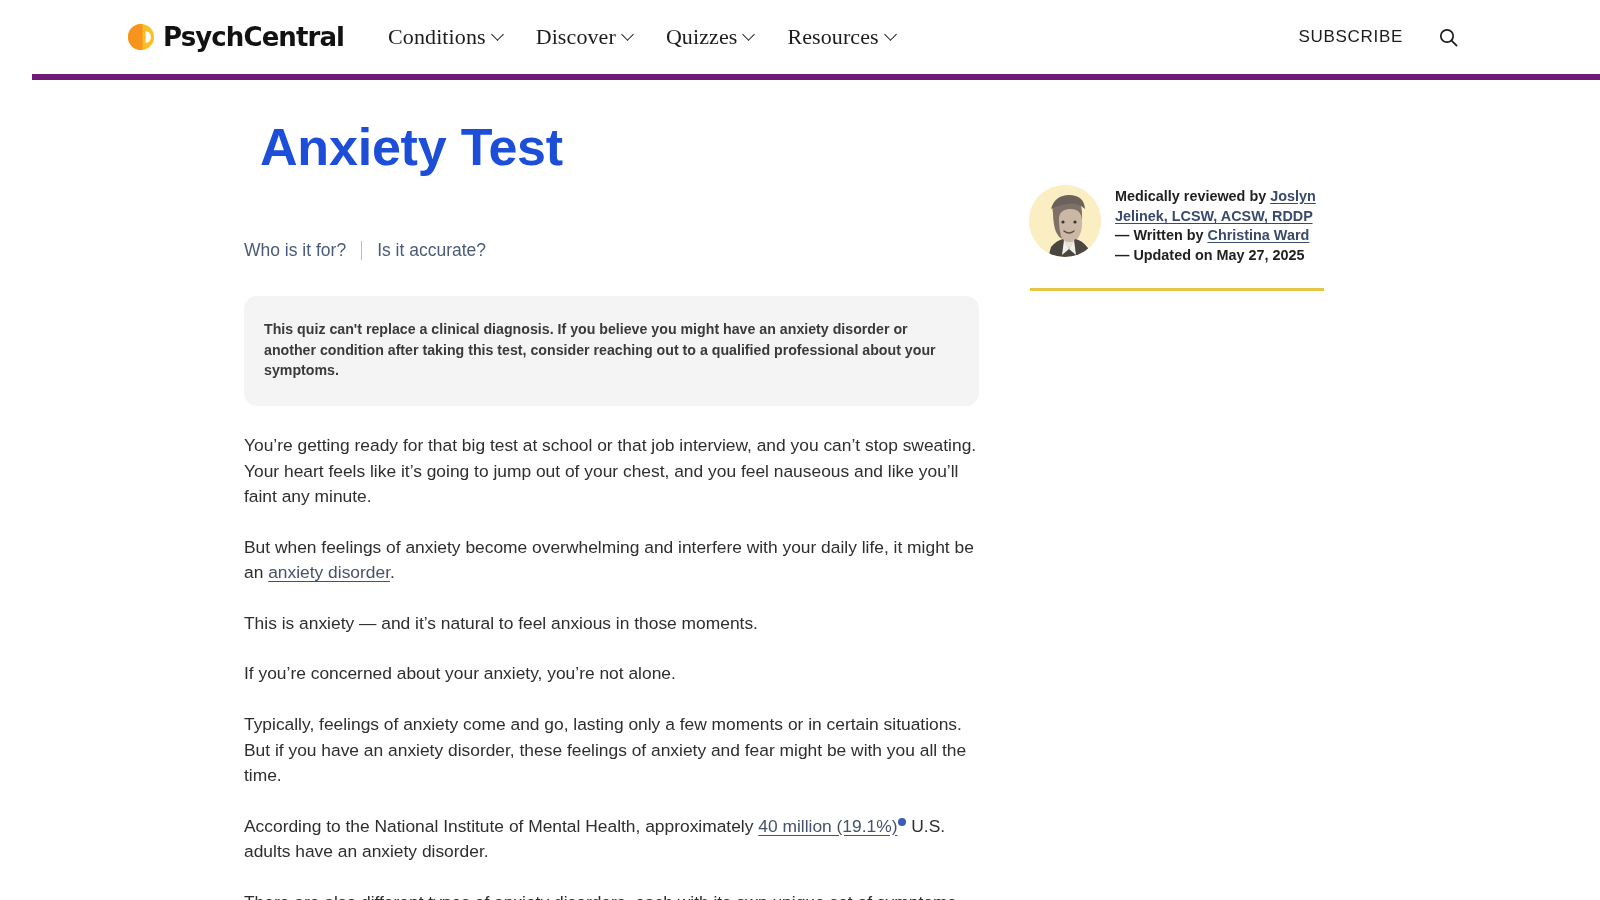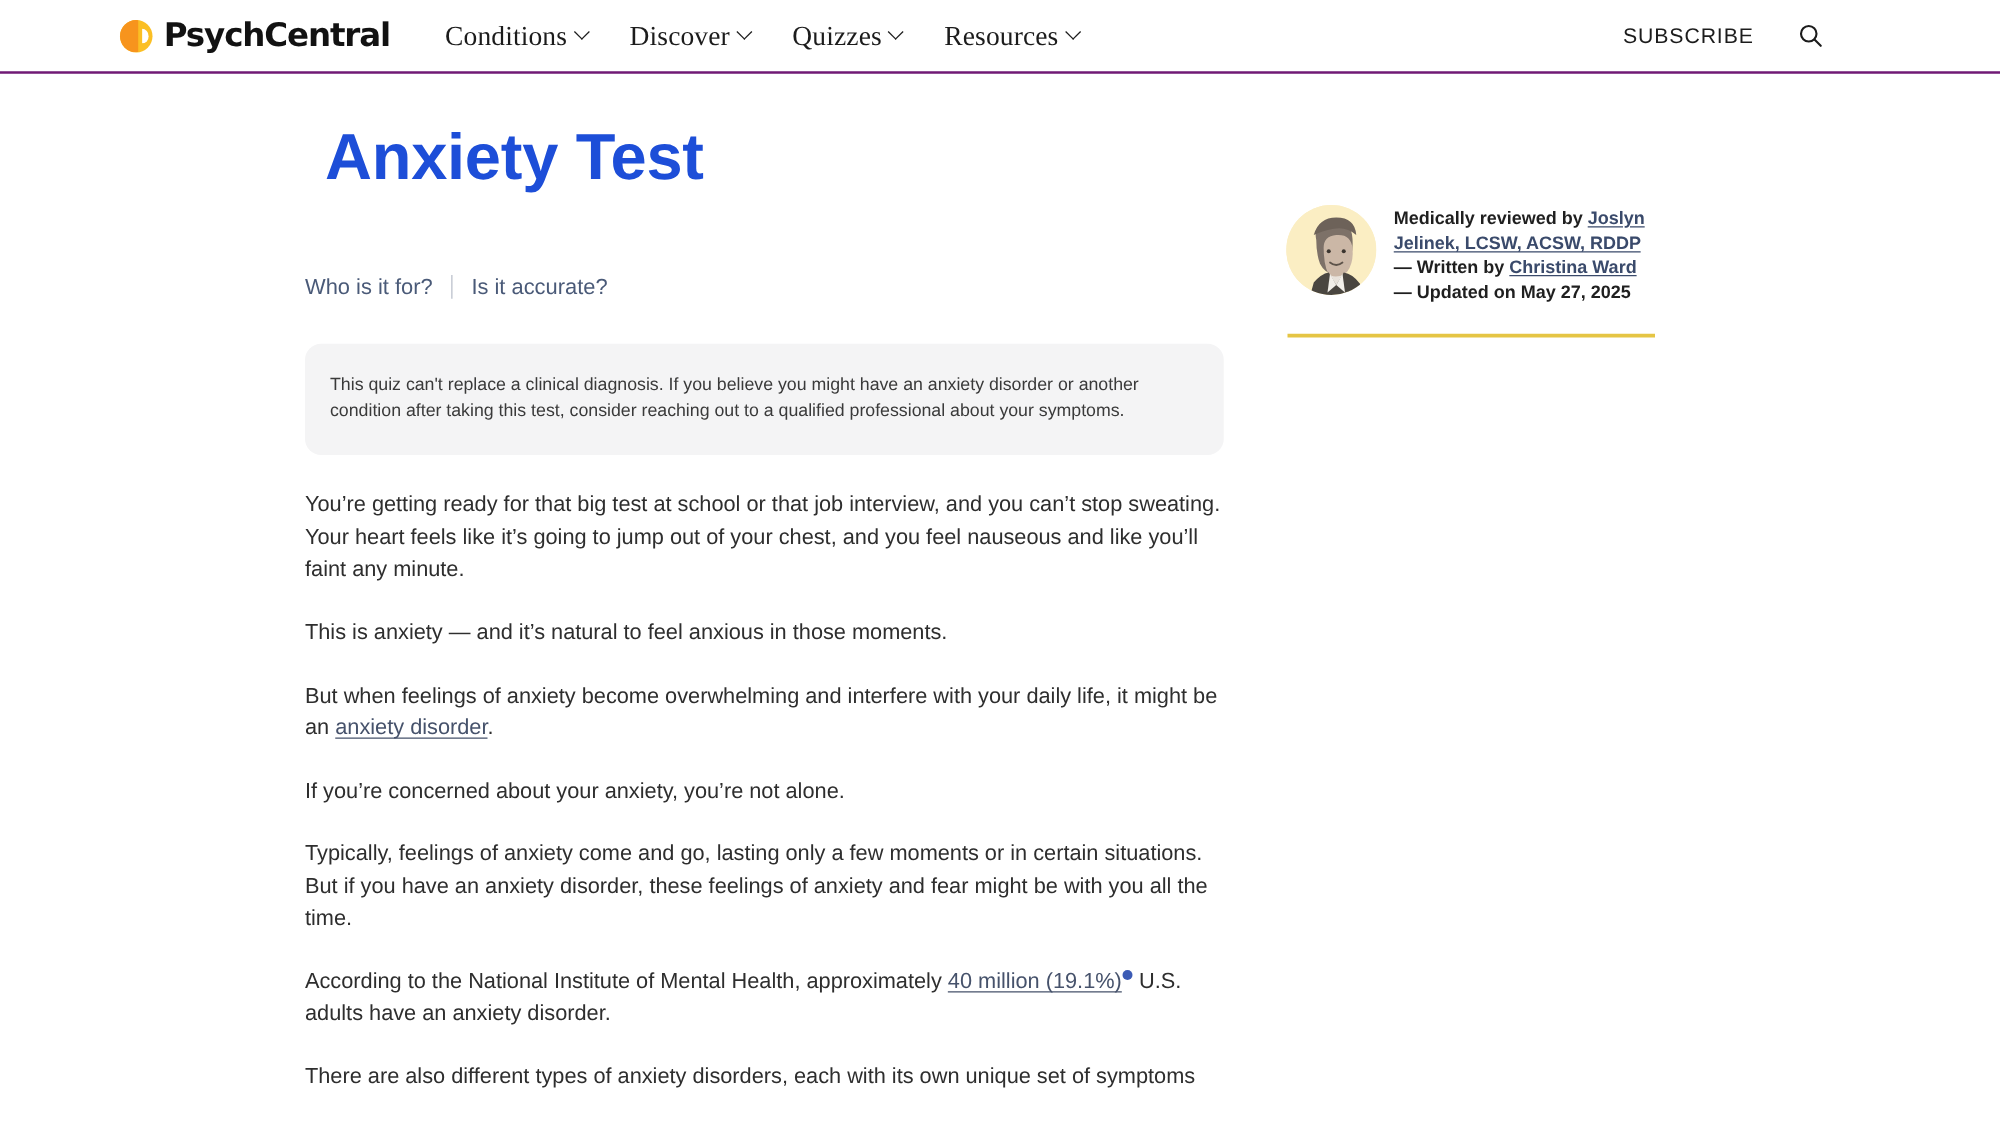--- a/index.html
+++ b/index.html
@@ -11,25 +11,26 @@
   }
   body {
     font-family: "Liberation Sans", sans-serif;
     color: #2b2b2b;
     -webkit-font-smoothing: antialiased;
   }
 
   
   .site-header {
     position: relative;
-    height: 59px;
+    height: 80px;
     background: #ffffff;
-    border-bottom: 2px solid #701a75;
-    display: flex;
-    align-items: center;
+    border-bottom: 6px solid #701a75;
+    display: flex;
+    align-items: center;
+    margin-left: 32px;
   }
   .brand {
     display: flex;
     align-items: center;
     margin-left: 96px;
     text-decoration: none;
     gap: 9px;
   }
   .brand-mark {
     position: relative;
@@ -162,20 +163,21 @@
     height: 19px;
     background: #b9bfca;
   }
 
   .disclaimer {
     margin-top: 35px;
     background: #f4f4f5;
     border-radius: 13px;
     padding: 23px 26px 25px 20px;
     width: 735px;
+    font-weight: bold;
   }
   .disclaimer p {
     margin: 0;
     font-size: 14.2px;
     line-height: 1.45;
     color: #3a3a3a;
   }
 
   .body-copy { margin-top: 27px; }
   .body-copy p {
@@ -304,23 +306,23 @@
     </div>
 
     <div class="disclaimer">
       <p>This quiz can't replace a clinical diagnosis. If you believe you might have an anxiety disorder or another condition after taking this test, consider reaching out to a qualified professional about your symptoms.</p>
     </div>
 
     <div class="body-copy">
 
       <p>You’re getting ready for that big test at school or that job interview, and you can’t stop sweating. Your heart feels like it’s going to jump out of your chest, and you feel nauseous and like you’ll faint any minute.</p>
 
+      <p><span>But when feelings of anxiety become overwhelming and interfere with your daily life, it might be an </span><a class="inline-link" href="#">anxiety disorder</a><span>.</span></p>
+
       <p>This is anxiety — and it’s natural to feel anxious in those moments.</p>
-
-      <p><span>But when feelings of anxiety become overwhelming and interfere with your daily life, it might be an </span><a class="inline-link" href="#">anxiety disorder</a><span>.</span></p>
 
       <p>If you’re concerned about your anxiety, you’re not alone.</p>
 
       <p>Typically, feelings of anxiety come and go, lasting only a few moments or in certain situations. But if you have an anxiety disorder, these feelings of anxiety and fear might be with you all the time.</p>
 
       <p><span>According to the National Institute of Mental Health, approximately </span><a class="inline-link" href="#">40 million (19.1%)</a><span class="cite-dot"></span><span> U.S. adults have an anxiety disorder.</span></p>
 
 
       <p>There are also different types of anxiety disorders, each with its own unique set of symptoms</p>
 

